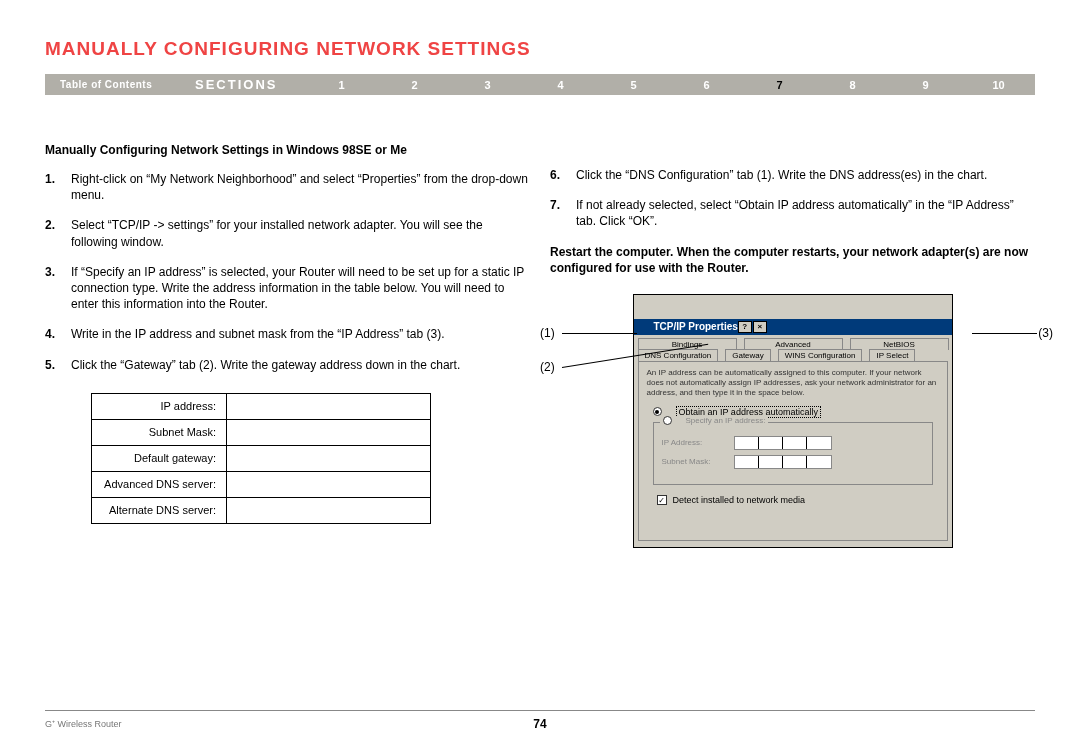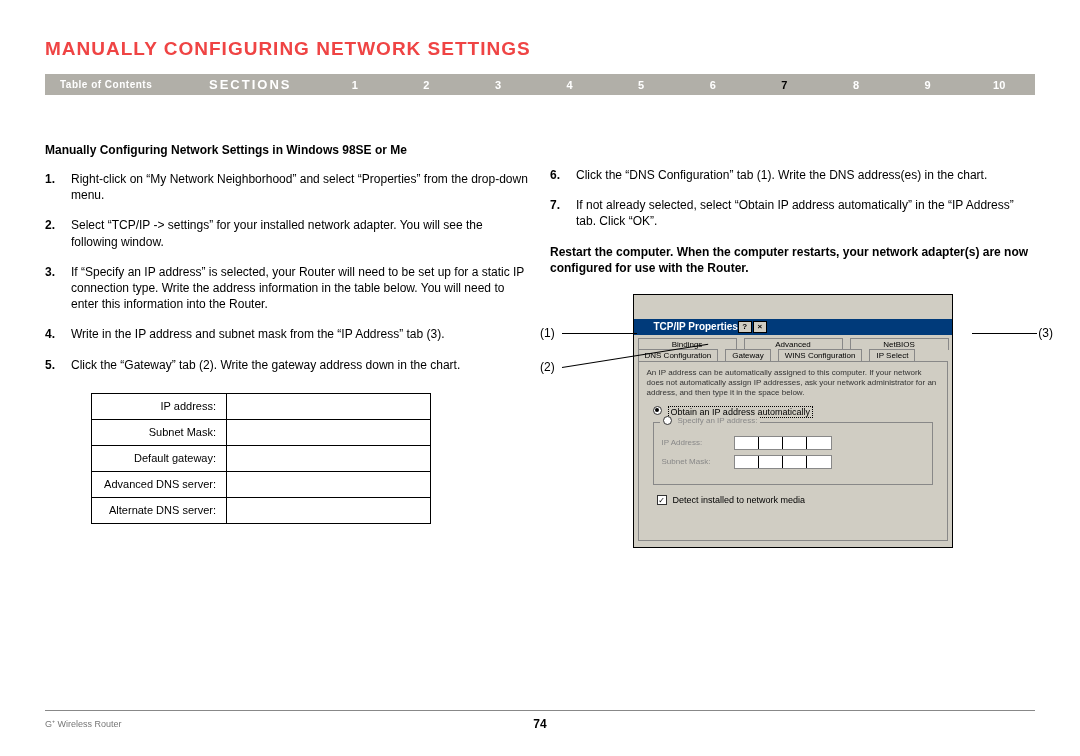--- a/index.html
+++ b/index.html
@@ -27,21 +27,21 @@
     background: #b1afa8;
     height: 21px;
     display: flex;
     align-items: center;
     color: #fff;
     font-size: 10px;
     font-weight: bold;
     position: relative;
   }
   .toc {
-    width: 164px;
+    width: 150px;
     padding-left: 15px;
     letter-spacing: 0.5px;
   }
   .sections-label {
     font-size: 13px;
     letter-spacing: 2px;
     font-weight: bold;
     width: 110px;
   }
   .sec-nums {
@@ -192,21 +192,22 @@
     min-height: 180px;
   }
   .dlg-text {
     font-size: 8px;
     line-height: 1.25;
     margin-bottom: 6px;
     color: #333;
   }
   .radio-row {
     display: flex;
-    gap: 6px;
+    align-items: center;
+    gap: 14px;
     margin: 8px 0 4px 6px;
     font-size: 9px;
   }
   .radio { width: 9px; height: 9px; border: 1px solid #333; border-radius: 50%; background: #fff; display: inline-flex; align-items: center; justify-content: center; }
   .radio.checked::after { content: ""; width: 4px; height: 4px; background: #000; border-radius: 50%; }
   .radio-row .hl { border: 1px dotted #000; padding: 0 2px; }
   .ip-group {
     border: 1px solid #888;
     margin: 4px 6px 0 6px;
     padding: 8px 8px 10px 8px;

